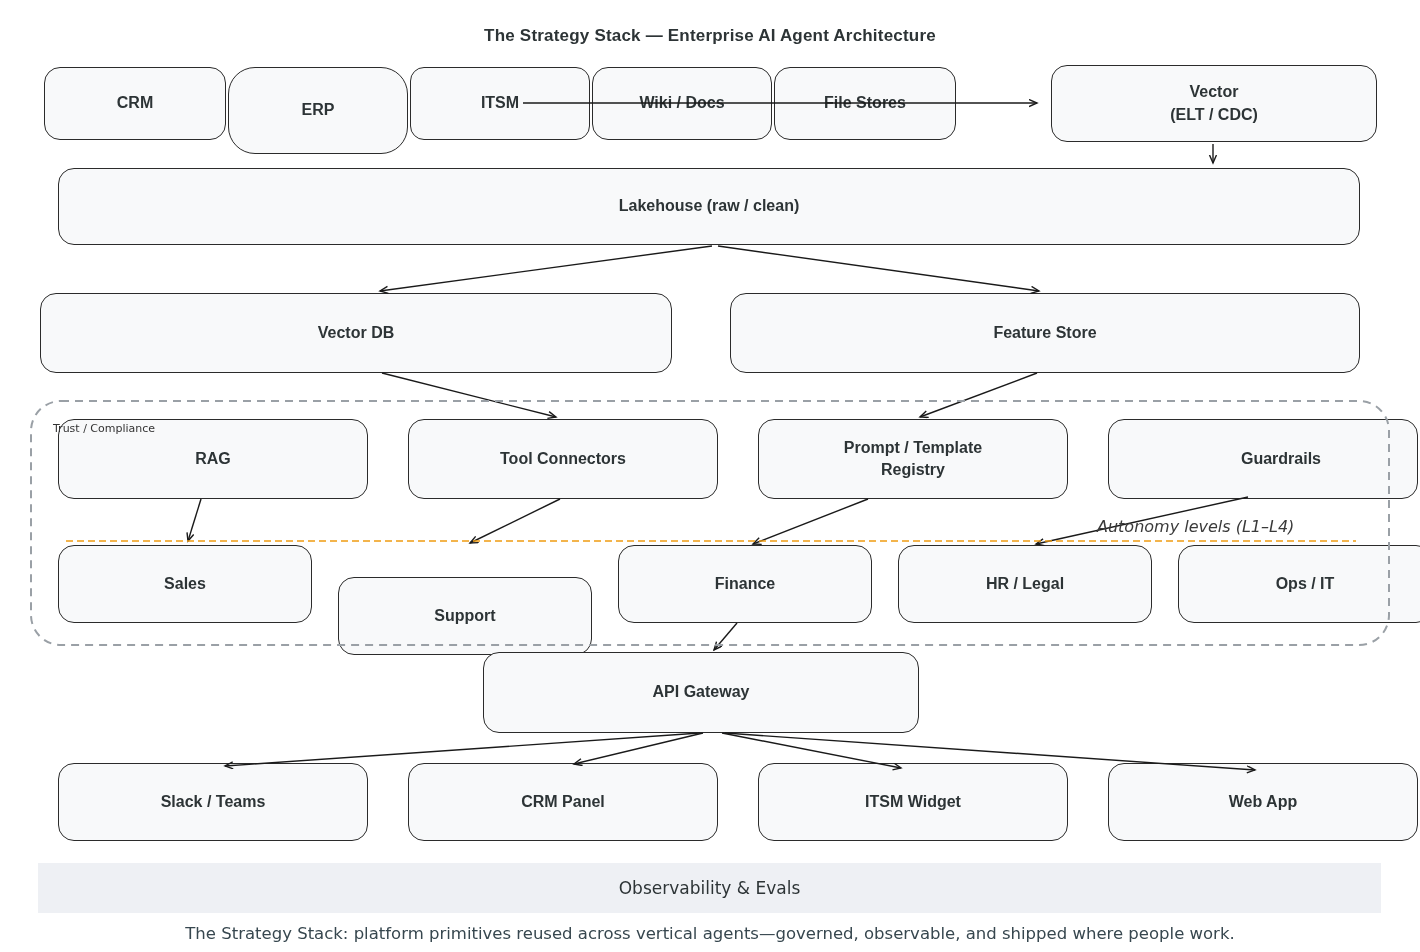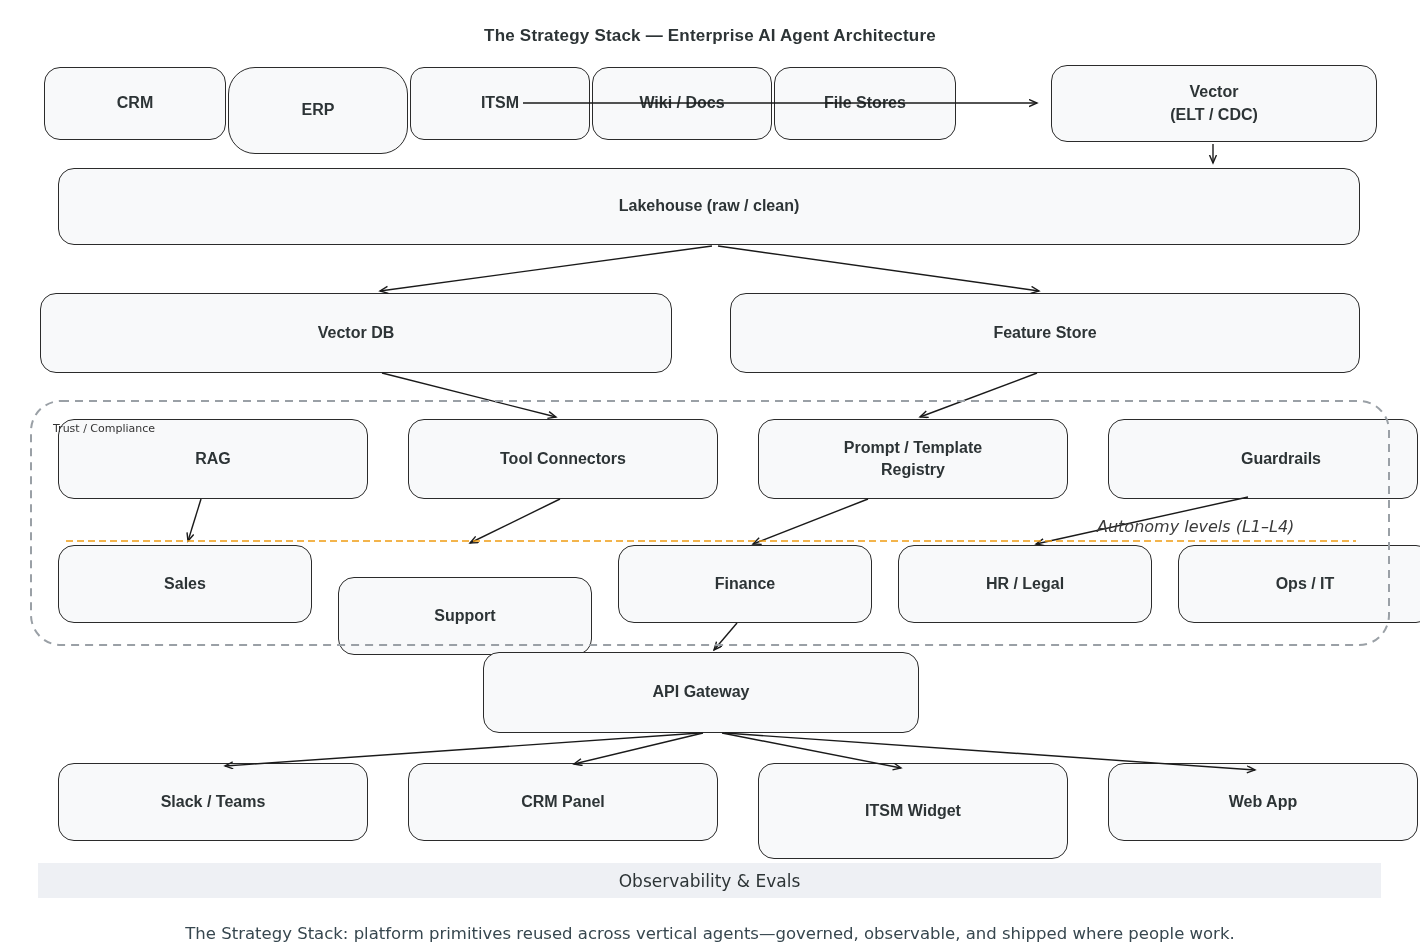--- a/index.html
+++ b/index.html
@@ -25,21 +25,21 @@
   .overlay{position:absolute;left:0;top:0;z-index:5;pointer-events:none;}
   .floating-label{
     position:absolute;z-index:6;font-family:"DejaVu Sans", sans-serif;
     font-size:11px;color:#333;font-weight:normal;
   }
   .autonomy{
     position:absolute;z-index:6;font-family:"DejaVu Sans", sans-serif;
     font-size:16px;font-style:italic;color:#3a3a3a;margin-left:44px;
   }
   .obs-bar{
-    position:absolute;left:38px;top:863px;width:1343px;height:35px;
+    position:absolute;left:38px;top:863px;width:1343px;height:50px;
     background:var(--observability_fill);display:flex;align-items:center;justify-content:center;
     font-family:"DejaVu Sans", sans-serif;font-size:17px;color:var(--text);z-index:1;
   }
   .caption{
     position:absolute;left:0;right:0;top:924px;text-align:center;
     font-family:"DejaVu Sans", sans-serif;font-size:16.5px;color:#37474f;z-index:1;
   }
 </style>
 </head>
 <body>
@@ -68,21 +68,21 @@
 <div class="box" style="left:58px;top:545px;width:254px;height:78px;">Sales</div>
 <div class="box" style="left:338px;top:545px;width:254px;height:78px;margin-top:32px;">Support</div>
 <div class="box" style="left:618px;top:545px;width:254px;height:78px;">Finance</div>
 <div class="box" style="left:898px;top:545px;width:254px;height:78px;">HR / Legal</div>
 <div class="box" style="left:1178px;top:545px;width:254px;height:78px;">Ops / IT</div>
 
 <div class="box" style="left:467px;top:652px;width:436px;height:81px;margin-left:16px;">API Gateway</div>
 
 <div class="box" style="left:58px;top:763px;width:310px;height:78px;">Slack / Teams</div>
 <div class="box" style="left:408px;top:763px;width:310px;height:78px;">CRM Panel</div>
-<div class="box" style="left:758px;top:763px;width:310px;height:96px;text-align:right;">ITSM Widget</div>
+<div class="box" style="left:758px;top:763px;width:310px;height:78px;text-align:right;">ITSM Widget</div>
 <div class="box" style="left:1108px;top:763px;width:310px;height:78px;">Web App</div>
 
 <div class="obs-bar">Observability &amp; Evals</div>
 
 <div class="caption">The Strategy Stack: platform primitives reused across vertical agents—governed, observable, and shipped where people work.</div>
 
 <div class="floating-label" style="left:53px;top:422px;">Trust / Compliance</div>
 <div class="autonomy" style="left:1053px;top:517px;">Autonomy levels (L1–L4)</div>
 
 <svg class="overlay" width="1420" height="952" viewBox="0 0 1420 952">

